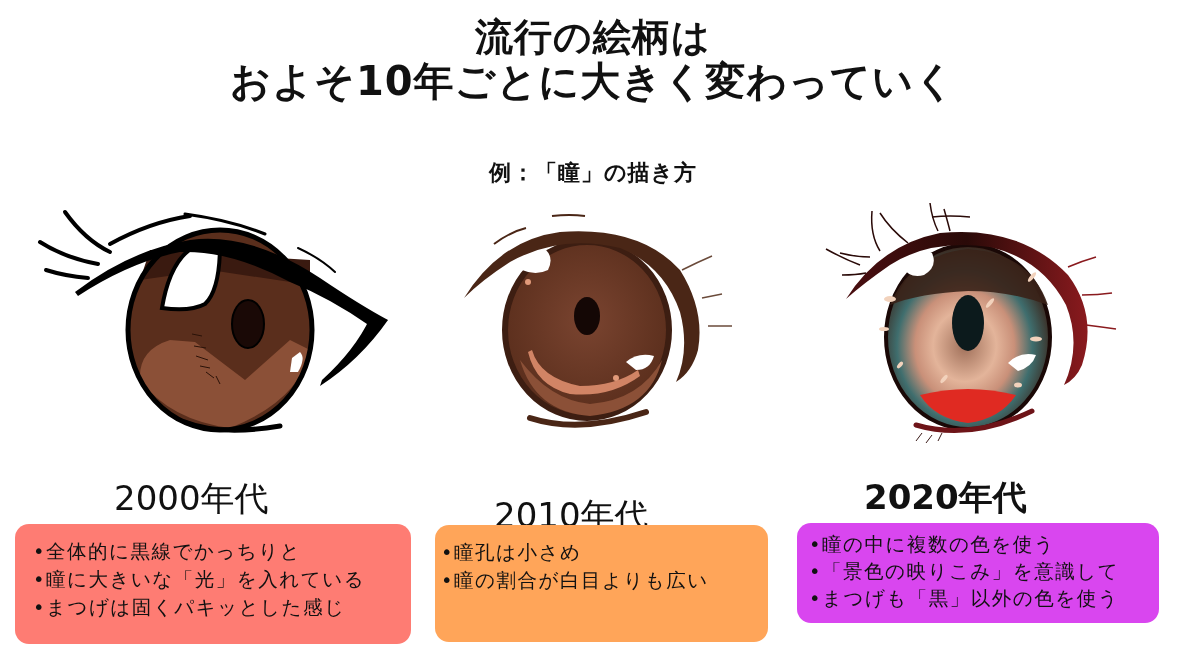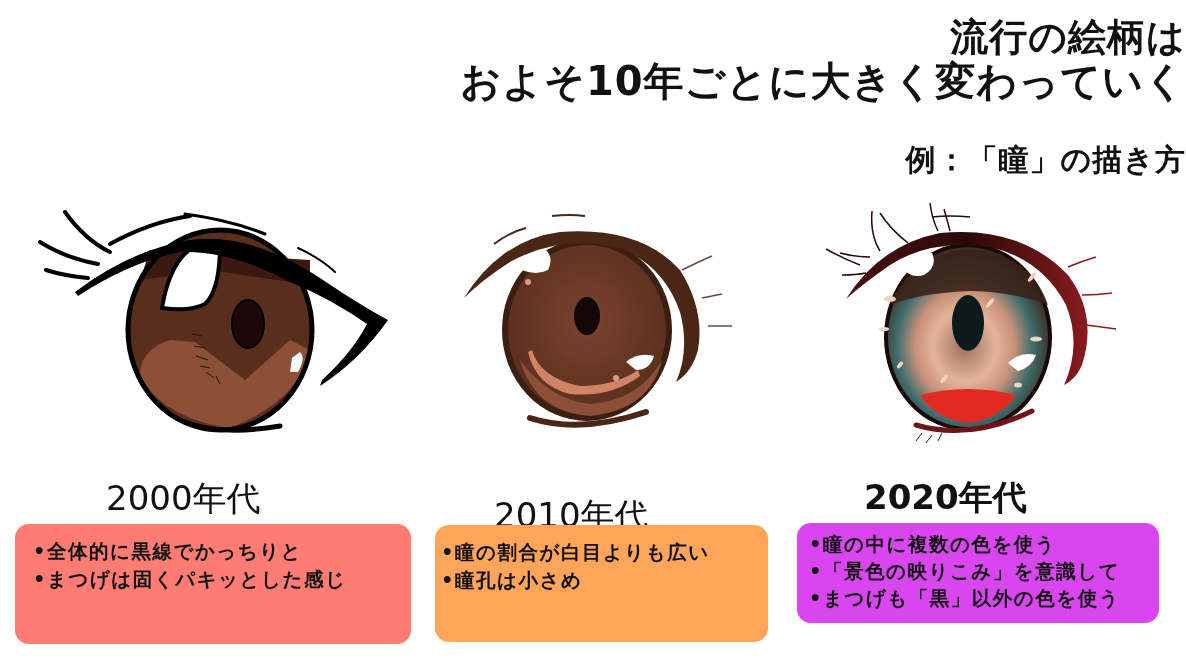--- a/index.html
+++ b/index.html
@@ -1,45 +1,45 @@
 <!DOCTYPE html>
 <html><head>
 <meta charset="utf-8">
 <style>
   * { margin: 0; padding: 0; box-sizing: border-box; }
   html, body { width: 1186px; height: 668px; background: #ffffff; overflow: hidden; }
   body { position: relative; font-family: "DejaVu Sans", "Liberation Sans", sans-serif; color: #111; }
 
   .title-line {
-    position: absolute; left: 0; width: 1186px; text-align: right;
+    position: absolute; left: 0; width: 1186px; text-align: center;
     font-family: "DejaVu Sans", sans-serif; font-weight: bold; color: #111;
     letter-spacing: 1px;
   }
   #title1 { top: 12px; font-size: 38px; }
   #title2 { top: 54px; font-size: 40px; }
-  #subtitle { top: 140px; font-size: 30px; }
+  #subtitle { top: 158px; font-size: 22px; }
 
   .eye { position: absolute; }
   #eye-2000 { left: 30px; top: 200px; width: 370px; height: 250px; }
   #eye-2010 { left: 440px; top: 200px; width: 300px; height: 260px; }
   #eye-2020 { left: 820px; top: 195px; width: 320px; height: 270px; }
 
   .decade {
     position: absolute; font-family: "DejaVu Sans", sans-serif;
     font-size: 34px; font-weight: normal; color: #111; white-space: nowrap;
   }
-  #decade-2000 { left: 106px; top: 476px; }
+  #decade-2000 { left: 114px; top: 476px; }
   #decade-2010 { left: 494px; top: 493px; }
   #decade-2020 { left: 864px; top: 475px; font-weight: bold; }
 
   .box {
     position: absolute; border-radius: 14px;
     padding: 14px 14px 0 18px;
     font-family: "DejaVu Sans", sans-serif; font-size: 19.5px; line-height: 28px;
-    color: #111; font-weight: bold;
+    color: #111; font-weight: normal;
   }
   #box-2000 { left: 15px; top: 524px; width: 396px; height: 120px; background: #fe7c73; }
   #box-2010 { left: 435px; top: 525px; width: 333px; height: 117px; background: #ffa559; padding-left: 6px; }
   #box-2020 { left: 797px; top: 523px; width: 362px; height: 100px; background: #d946ef; padding-top: 8px; padding-left: 12px; line-height: 27px; }
   .box .item { white-space: nowrap; letter-spacing: 1.5px; }
 </style>
 </head>
 <body>
 
 <div id="title1" class="title-line">流行の絵柄は</div>
@@ -169,25 +169,26 @@
     <path d="M118 246 L122 238"></path>
   </g>
 </svg>
 
 <div id="decade-2000" class="decade">2000年代</div>
 <div id="decade-2010" class="decade">2010年代</div>
 <div id="decade-2020" class="decade">2020年代</div>
 
 <div id="box-2000" class="box">
   <div class="item">•全体的に黒線でかっちりと</div>
+  <div class="item">•瞳に大きいな「光」を入れている</div>
   <div class="item">•まつげは固くパキッとした感じ</div>
 </div>
 
 <div id="box-2010" class="box">
+  <div class="item">•瞳孔は小さめ</div>
   <div class="item">•瞳の割合が白目よりも広い</div>
-  <div class="item">•瞳孔は小さめ</div>
 </div>
 
 <div id="box-2020" class="box">
   <div class="item">•瞳の中に複数の色を使う</div>
   <div class="item">•「景色の映りこみ」を意識して</div>
   <div class="item">•まつげも「黒」以外の色を使う</div>
 </div>
 
 </body></html>

